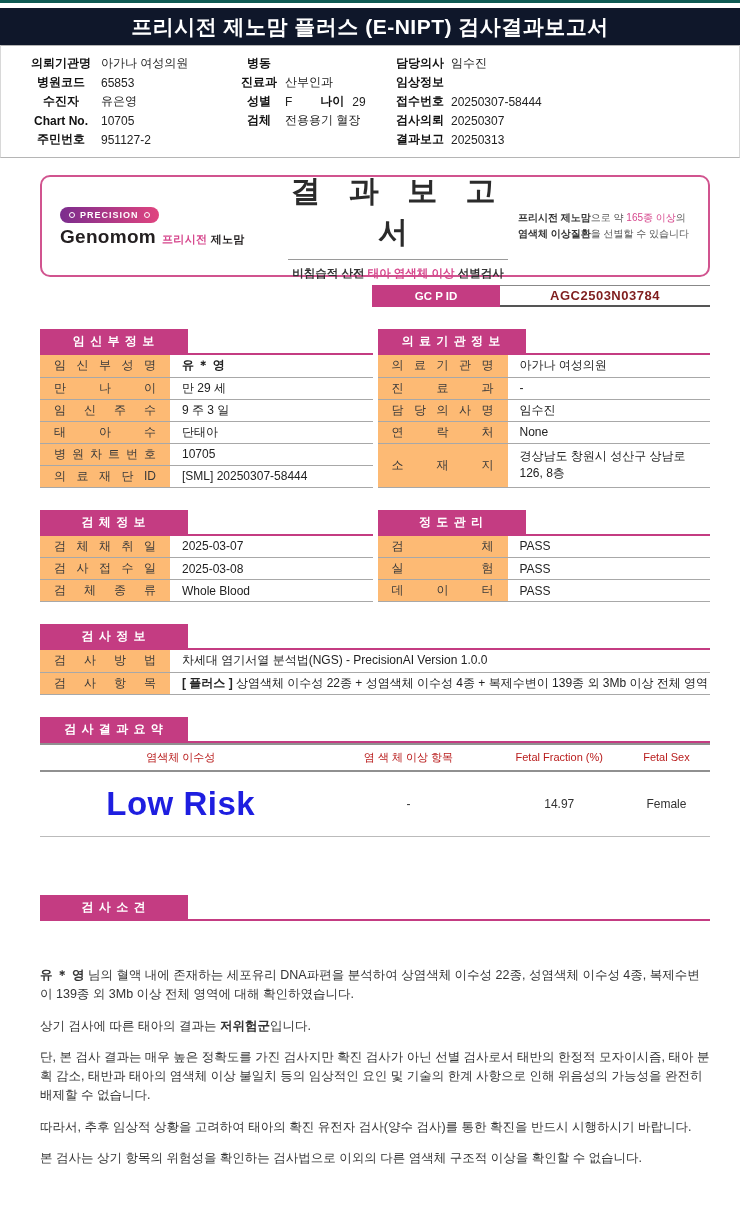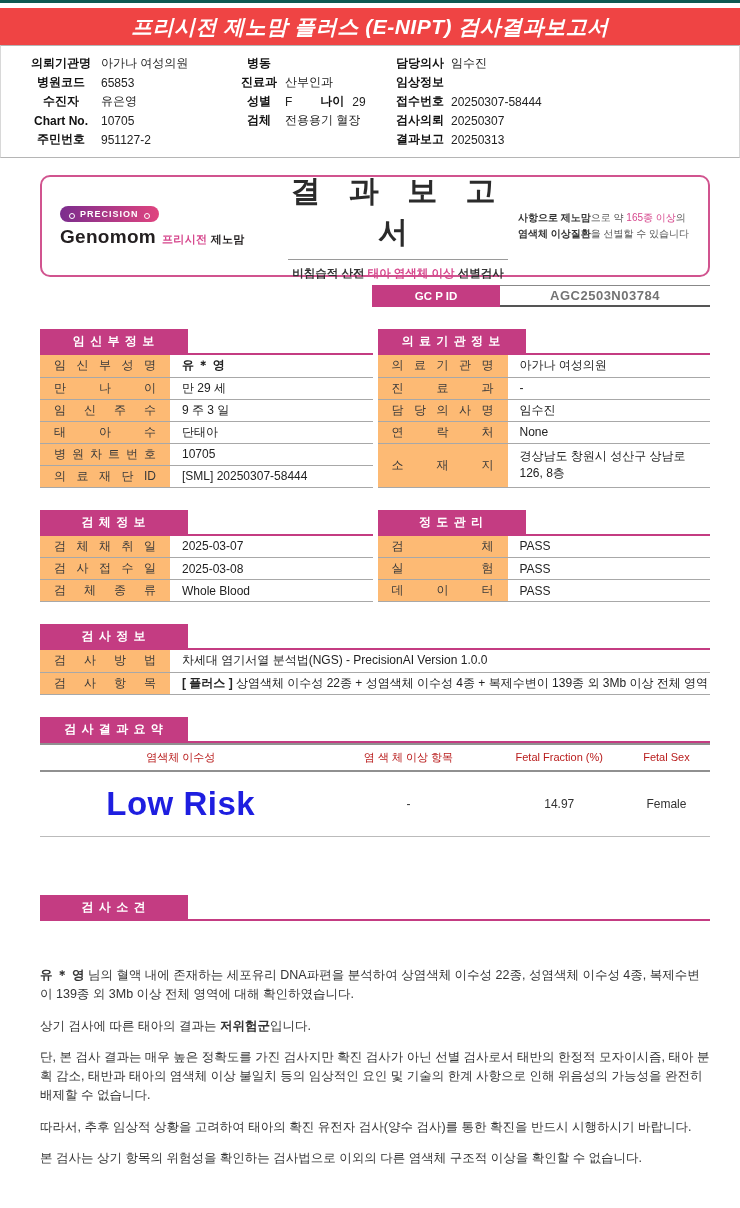--- a/index.html
+++ b/index.html
@@ -2,23 +2,23 @@
 <html><head>
 <meta charset="utf-8">
 <style>
   * { margin:0; padding:0; box-sizing:border-box; }
   body {
     width:740px; height:1208px; background:#fff; overflow:hidden;
     font-family:"Liberation Sans","DejaVu Sans",sans-serif; color:#222;
   }
   .topline { height:3px; background:#0e5a53; }
   .titlebar {
-    margin-top:5px; height:37px; background:#ef4444; color:#fff;
+    margin-top:5px; height:37px; background:#0f172a; color:#fff;
     display:flex; align-items:center; justify-content:center;
-    font-size:21px; font-weight:bold; letter-spacing:.5px;font-style:italic;
+    font-size:21px; font-weight:bold; letter-spacing:.5px;
   }
   .infobox {
     border:1px solid #b5b5b5; border-left:1px solid #d8d8d8; border-right:1px solid #d8d8d8;
     padding:8px 0 8px 20px; display:flex; font-size:12px;
   }
   .icol { display:flex; flex-direction:column; }
   .icol1 { width:212px; } .icol2 { width:156px; } .icol3 { width:330px; }
   .irow { display:flex; height:19px; align-items:center;text-align:center; }
   .ilbl { font-weight:bold; color:#111; }
   .icol1 .ilbl { width:80px; } .icol2 .ilbl { width:52px; } .icol3 .ilbl { width:62px; }
@@ -26,21 +26,21 @@
   .ilbl2 { font-weight:bold; color:#111; margin-left:28px; margin-right:8px; }
   .doc { margin:0 30px 0 40px; }
 
   
   .hdrbox {
     margin-top:17px; border:2px solid #d1548f; border-radius:10px;
     height:102px; display:flex; align-items:center; padding:0 18px;
   }
   .brand { width:218px; }
   .badge {
-    display:inline-flex; align-items:flex-end; gap:5px;
+    display:inline-flex; align-items:center; gap:5px;
     background:linear-gradient(90deg,#7b2d8e,#e0447f);
     color:#fff; font-size:9px; font-weight:bold; letter-spacing:1px;
     border-radius:9px; padding:3px 9px;
   }
   .badge .dot { width:6px; height:6px; border-radius:50%; border:1.5px solid #fff; display:inline-block; }
   .wordmark { margin-top:3px; font-size:19px; font-weight:bold; color:#231f20; letter-spacing:.3px; }
   .wordko { font-size:11px; font-weight:bold; margin-left:6px; }
   .pink { color:#d6478d;text-align:right; } .darkk { color:#231f20; }
   .ctitle { flex:1; text-align:center; }
   .ctitle .big { font-size:30px; font-weight:bold; color:#2b2b2b; letter-spacing:10px; }
@@ -48,21 +48,21 @@
   .ctitle .sub { font-size:11.5px; color:#333; font-weight:bold; }
   .tagline { width:172px; font-size:10px; line-height:1.6; color:#555; }
   .tagline b { color:#333; }
 
   
   .gcp { margin-top:8px; margin-left:332px; display:flex; height:22px; }
   .gcp-l { width:128px; background:#c43c82; color:#fff; font-size:11.5px; font-weight:bold;
            display:flex; align-items:center; justify-content:center; }
   .gcp-v { width:210px; border-top:1px solid #888; border-bottom:2px solid #555;
            display:flex; align-items:center; justify-content:center;
-           font-size:13px; font-weight:bold; color:#737373; letter-spacing:.5px;text-align:center; }
+           font-size:13px; font-weight:bold; color:#7f1d1d; letter-spacing:.5px;text-align:center; }
 
   
   .sec-head { border-bottom:2px solid #c43c82; display:flex; }
   .sec-tab {
     background:#c43c82; color:#fff; font-size:12px; font-weight:bold;
     min-width:148px; padding:4px 14px 3px 14px; text-align:center; letter-spacing:1px;margin-top:10px;
   }
   
   .kvt { width:100%; border-collapse:collapse; table-layout:fixed; font-size:12px; }
   .kvt td { border-bottom:1px solid #a8a8a8; height:22px; padding:2px 0; vertical-align:middle; }
@@ -179,21 +179,21 @@
           <span class="dot"></span>
         </span>
       <div class="wordmark"><span>Genomom</span><span class="wordko"><span class="pink">프리시전</span> <span class="darkk">제노맘</span></span></div>
     </div>
     <div class="ctitle">
       <div class="big">결 과 보 고 서</div>
       <div class="rule"></div>
       <div class="sub"><span>비침습적 산전 </span><span class="pink">태아 염색체 이상</span><span> 선별검사</span></div>
     </div>
     <div class="tagline">
-      <b>사항으로 제노맘</b><span>으로 약 </span><span class="pink">165종 이상</span><span>의</span><br>
+      <b>프리시전 제노맘</b><span>으로 약 </span><span class="pink">165종 이상</span><span>의</span><br>
       <b>염색체 이상질환</b><span>을 선별할 수 있습니다</span>
     </div>
   </div>
 
   <div class="gcp">
     <div class="gcp-l">GC P ID</div>
     <div class="gcp-v">AGC2503N03784</div>
   </div>
 
   <div class="twocol">

